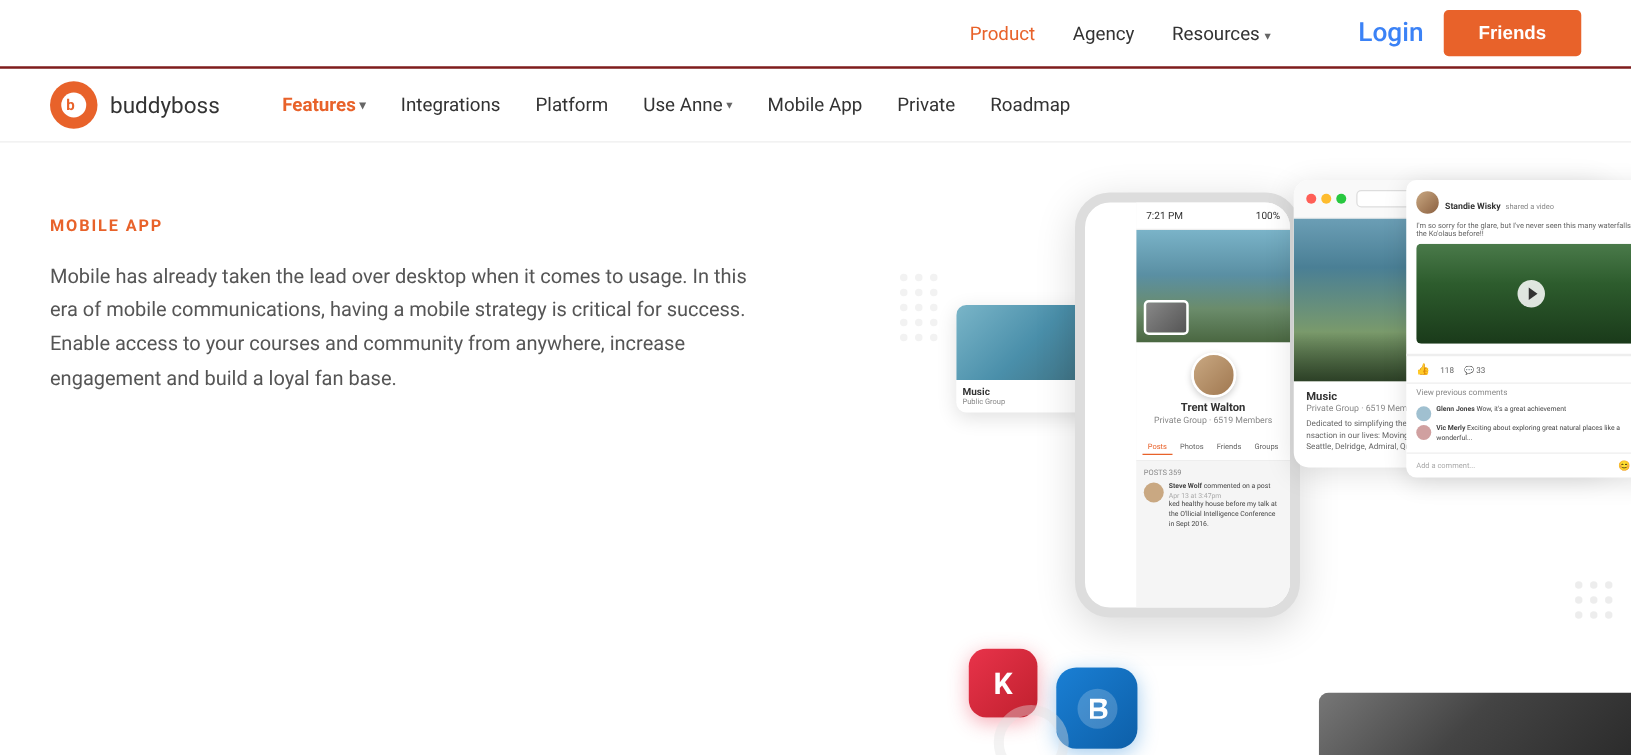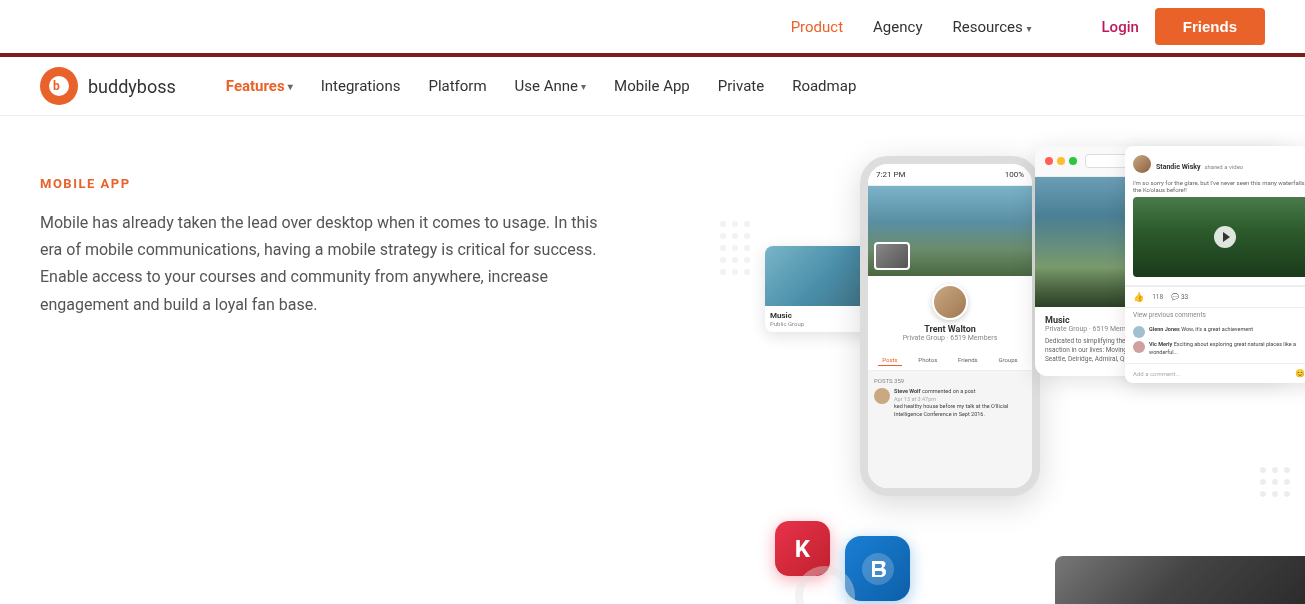--- a/index.html
+++ b/index.html
@@ -1,25 +1,25 @@
 <!DOCTYPE html>
 <html><head>
   <meta charset="utf-8">
   <style>
     * { margin: 0; padding: 0; box-sizing: border-box; }
     body { font-family: -apple-system, BlinkMacSystemFont, 'Segoe UI', Roboto, sans-serif; background: #fff; overflow-x: hidden; }
 
     
     .header { width: 100%; border-bottom: 1px solid #eee; }
-    .header-top { display: flex; justify-content: flex-end; align-items: center; padding: 8px 40px; border-bottom: 4px solid #7f1d1d; gap: 30px; }
+    .header-top { display: flex; justify-content: flex-end; align-items: center; padding: 8px 40px; border-bottom: 2px solid #7f1d1d; gap: 30px; }
     .header-top-nav { display: flex; gap: 30px; align-items: center; }
     .header-top-nav a { text-decoration: none; color: #333; font-size: 15px; }
     .header-top-nav a.active { color: #e8622a; }
     .header-top-actions { display: flex; align-items: center; gap: 16px; margin-left: 40px; }
-    .login-btn { color: #be185d; font-size: 15px; font-weight: 500; text-decoration: none; }
+    .login-btn { color: #3b82f6; font-size: 21px; font-weight: 500; text-decoration: none; }
     .pricing-btn { background: #e8622a; color: #fff; padding: 10px 28px; border-radius: 4px; font-size: 15px; font-weight: 600; text-decoration: none; border: none; cursor: pointer; }
 
     .header-bottom { display: flex; align-items: center; padding: 10px 40px; gap: 10px; }
     .logo-area { display: flex; align-items: center; gap: 10px; margin-right: 40px; }
     .logo-icon { width: 38px; height: 38px; background: #e8622a; border-radius: 50%; display: flex; align-items: center; justify-content: center; }
     .logo-text { font-size: 18px; font-weight: 400; color: #333; }
     .header-bottom-nav { display: flex; align-items: center; gap: 28px; }
     .header-bottom-nav a { text-decoration: none; color: #333; font-size: 15px; }
     .header-bottom-nav a.active { color: #e8622a; font-weight: bold; }
     .nav-with-arrow { display: flex; align-items: center; gap: 3px; }
@@ -29,21 +29,21 @@
     .main { display: flex; align-items: flex-start; padding: 60px 40px 40px; max-width: 1305px; min-height: 500px; position: relative; overflow: hidden; }
     .left-content { max-width: 650px; flex-shrink: 0; }
     .section-label { color: #e8622a; font-size: 13px; font-weight: 700; letter-spacing: 1.5px; text-transform: uppercase; margin-bottom: 18px; }
     .headline { font-size: 46px; font-weight: 700; color: #1a1a2e; line-height: 1.15; margin-bottom: 24px; }
     .description { font-size: 16px; color: #555; line-height: 1.7; max-width: 560px; }
 
     
     .right-illustration { position: absolute; right: -30px; top: 20px; width: 620px; height: 520px; }
 
     
-    .phone-mockup { position: absolute; left: 140px; top: 10px; width: 180px; height: 340px; background: #fff; border-radius: 28px; border: 8px solid #ddd; box-shadow: 0 8px 32px rgba(0,0,0,0.15); overflow: hidden; }
+    .phone-mockup { position: absolute; left: 140px; top: 10px; width: 180px; height: 340px; background: #fff; border-radius: 28px; border: 8px solid #ddd; box-shadow: 0 8px 32px rgba(0,0,0,0.15); overflow: hidden; padding-left: 41px; }
     .phone-screen { width: 100%; height: 100%; background: #f5f5f5; }
     .phone-top-bar { background: #fff; padding: 6px 8px; display: flex; justify-content: space-between; align-items: center; font-size: 8px; color: #333; border-bottom: 1px solid #eee; }
     .phone-image { width: 100%; height: 90px; background: linear-gradient(135deg, #5a8fa3 0%, #3d6b7a 50%, #a0a0a0 100%); position: relative; overflow: hidden; }
     .phone-image-mountains { width: 100%; height: 100%; background: linear-gradient(180deg, #7ab3c8 0%, #5a8fa3 40%, #6b8c6b 70%, #4a6741 100%); }
     .phone-profile { background: #fff; padding: 8px; text-align: center; }
     .avatar-circle { width: 36px; height: 36px; border-radius: 50%; background: linear-gradient(135deg, #c9a882, #a07850); margin: 0 auto 4px; border: 2px solid #fff; box-shadow: 0 2px 6px rgba(0,0,0,0.2); }
     .profile-name { font-size: 9px; font-weight: 700; color: #333; }
     .profile-subtitle { font-size: 7px; color: #888; }
     .phone-nav { display: flex; justify-content: space-around; padding: 4px; background: #fff; border-bottom: 1px solid #eee; }
     .phone-nav-item { font-size: 6px; color: #666; padding: 2px 4px; }

